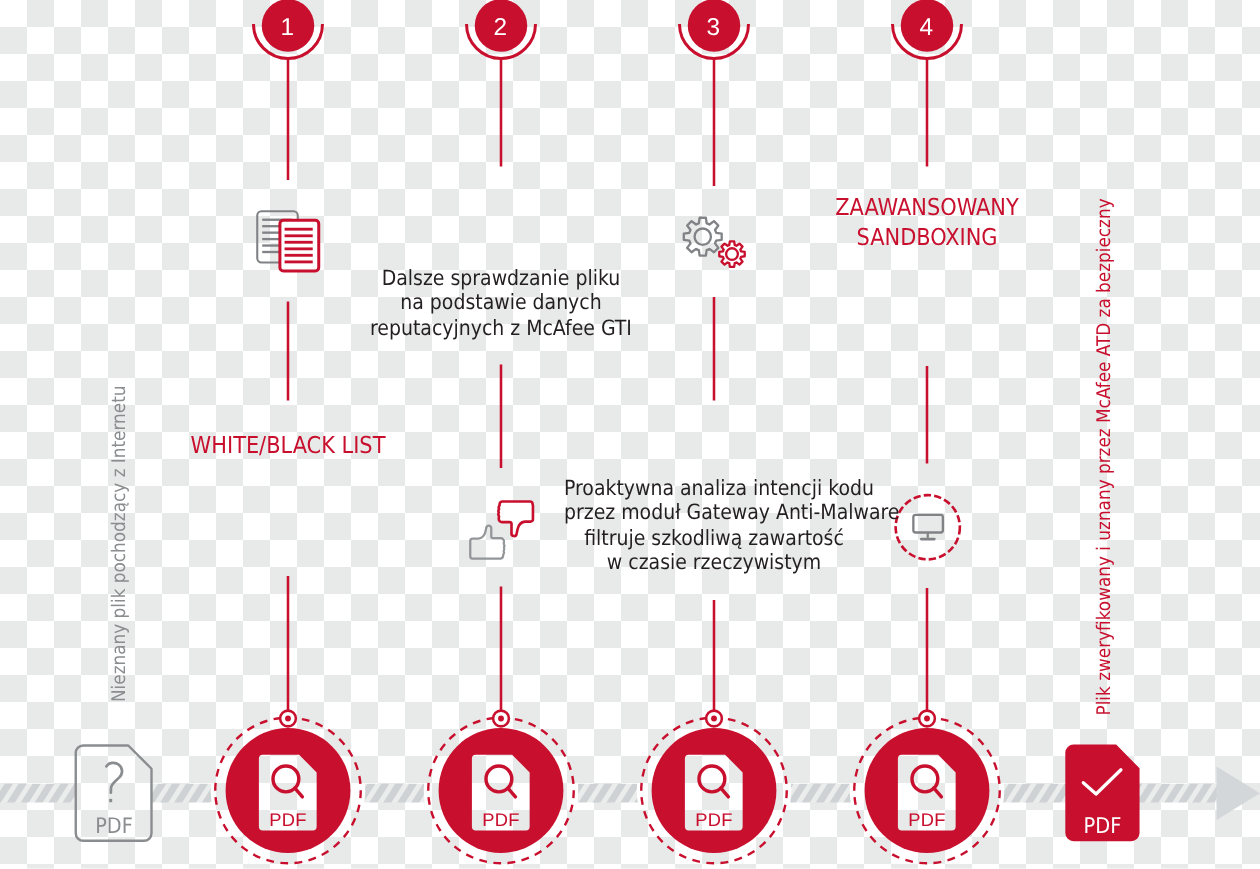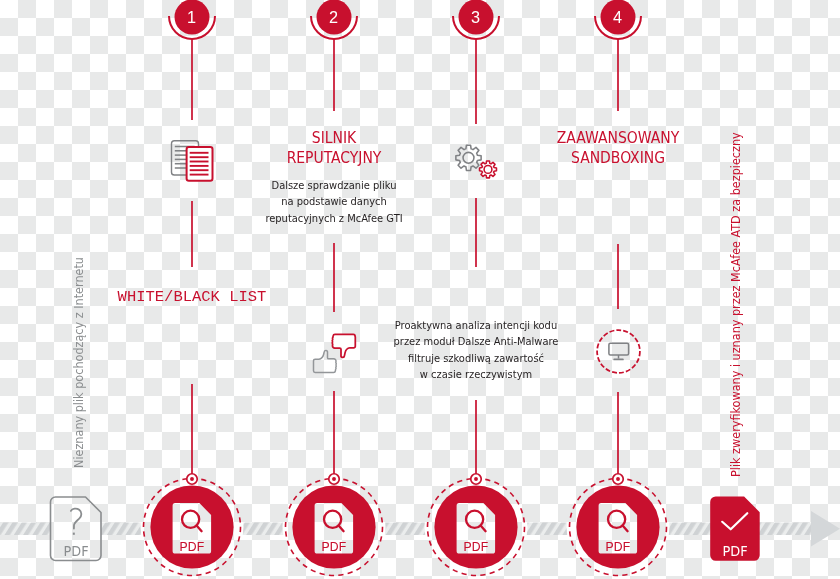--- a/index.html
+++ b/index.html
@@ -8,21 +8,21 @@
        background-color:#ffffff;
        background-image:
          linear-gradient(45deg,#e8e9e9 25%,transparent 25%,transparent 75%,#e8e9e9 75%),
          linear-gradient(45deg,#e8e9e9 25%,transparent 25%,transparent 75%,#e8e9e9 75%);
        background-size:36px 36px;
        background-position:0 0,18px 18px;}
   .stage{position:relative;width:840px;height:579px;}
   svg.layer{position:absolute;left:0;top:0;width:840px;height:579px;overflow:visible;}
   .txt{position:absolute;}
   .title{color:#C8102E;font-family:"DejaVu Sans",sans-serif;font-stretch:condensed;font-size:15.5px;line-height:19.7px;text-align:center;white-space:pre;}
-  .body{color:#231F20;font-family:"DejaVu Sans",sans-serif;font-stretch:condensed;font-size:11px;line-height:16.3px;text-align:center;white-space:pre;}
+  .body{color:#231F20;font-family:"DejaVu Sans",sans-serif;font-stretch:condensed;font-size:14px;line-height:16.3px;text-align:center;white-space:pre;}
   .vlabel{position:absolute;white-space:nowrap;font-family:"DejaVu Sans",sans-serif;font-stretch:condensed;font-size:12.5px;transform-origin:0 0;}
 </style>
 </head>
 <body>
 
 <div class="stage">
 
   <svg class="layer" viewBox="0 0 840 579">
     <defs>
       <pattern id="stripes" width="7.85" height="20" patternUnits="userSpaceOnUse" patternTransform="rotate(32.4)">
@@ -197,32 +197,30 @@
       <circle cx="618" cy="479" r="1.95" fill="#C8102E"></circle>
     </g>
 
     <g>
       <path d="M715.2,496.4 h28.9 l15.6,15.8 v43.1 a5.5,5.5 0 0 1 -5.5,5.5 h-38.5 a5.5,5.5 0 0 1 -5.5,-5.5 v-53.4 a5.5,5.5 0 0 1 5.5,-5.5 z" fill="#C8102E"></path>
       <path d="M722.2,521.8 L730.7,529.3 L747.3,513.2" fill="none" stroke="#ffffff" stroke-width="2.2" stroke-linecap="round" stroke-linejoin="round"></path>
       <text x="735" y="555.5" text-anchor="middle" fill="#ffffff" font-family="DejaVu Sans,sans-serif" font-stretch="condensed" font-size="14.4">PDF</text>
     </g>
   </svg>
 
-  <div class="txt title" style="left:254px;top:128.8px;width:160px;">SILNIK
-REPUTACYJNY</div>
   <div class="txt body" style="left:244px;top:178px;width:180px;">Dalsze sprawdzanie pliku
 na podstawie danych
 reputacyjnych z McAfee GTI</div>
 
   <div class="txt title" style="left:528px;top:128.8px;width:180px;">ZAAWANSOWANY
 SANDBOXING</div>
 
-  <div class="txt title" style="left:112px;top:288px;width:160px;font-family:Liberation Mono, monospace;">WHITE/BLACK LIST</div>
+  <div class="txt title" style="left:112px;top:288px;width:160px;">WHITE/BLACK LIST</div>
 
   <div class="txt body" style="left:376px;top:318px;width:200px;">Proaktywna analiza intencji kodu
-przez moduł Dalsze Anti-Malware
+przez moduł Gateway Anti-Malware
 filtruje szkodliwą zawartość
 w czasie rzeczywistym</div>
 
   <div class="vlabel" style="left:71px;top:468px;transform:rotate(-90deg);color:#8a8d8f;">Nieznany plik pochodzący z Internetu</div>
   <div class="vlabel" style="left:728px;top:477px;transform:rotate(-90deg);color:#C8102E;">Plik zweryfikowany i uznany przez McAfee ATD za bezpieczny</div>
 
 </div>
 
 </body></html>

